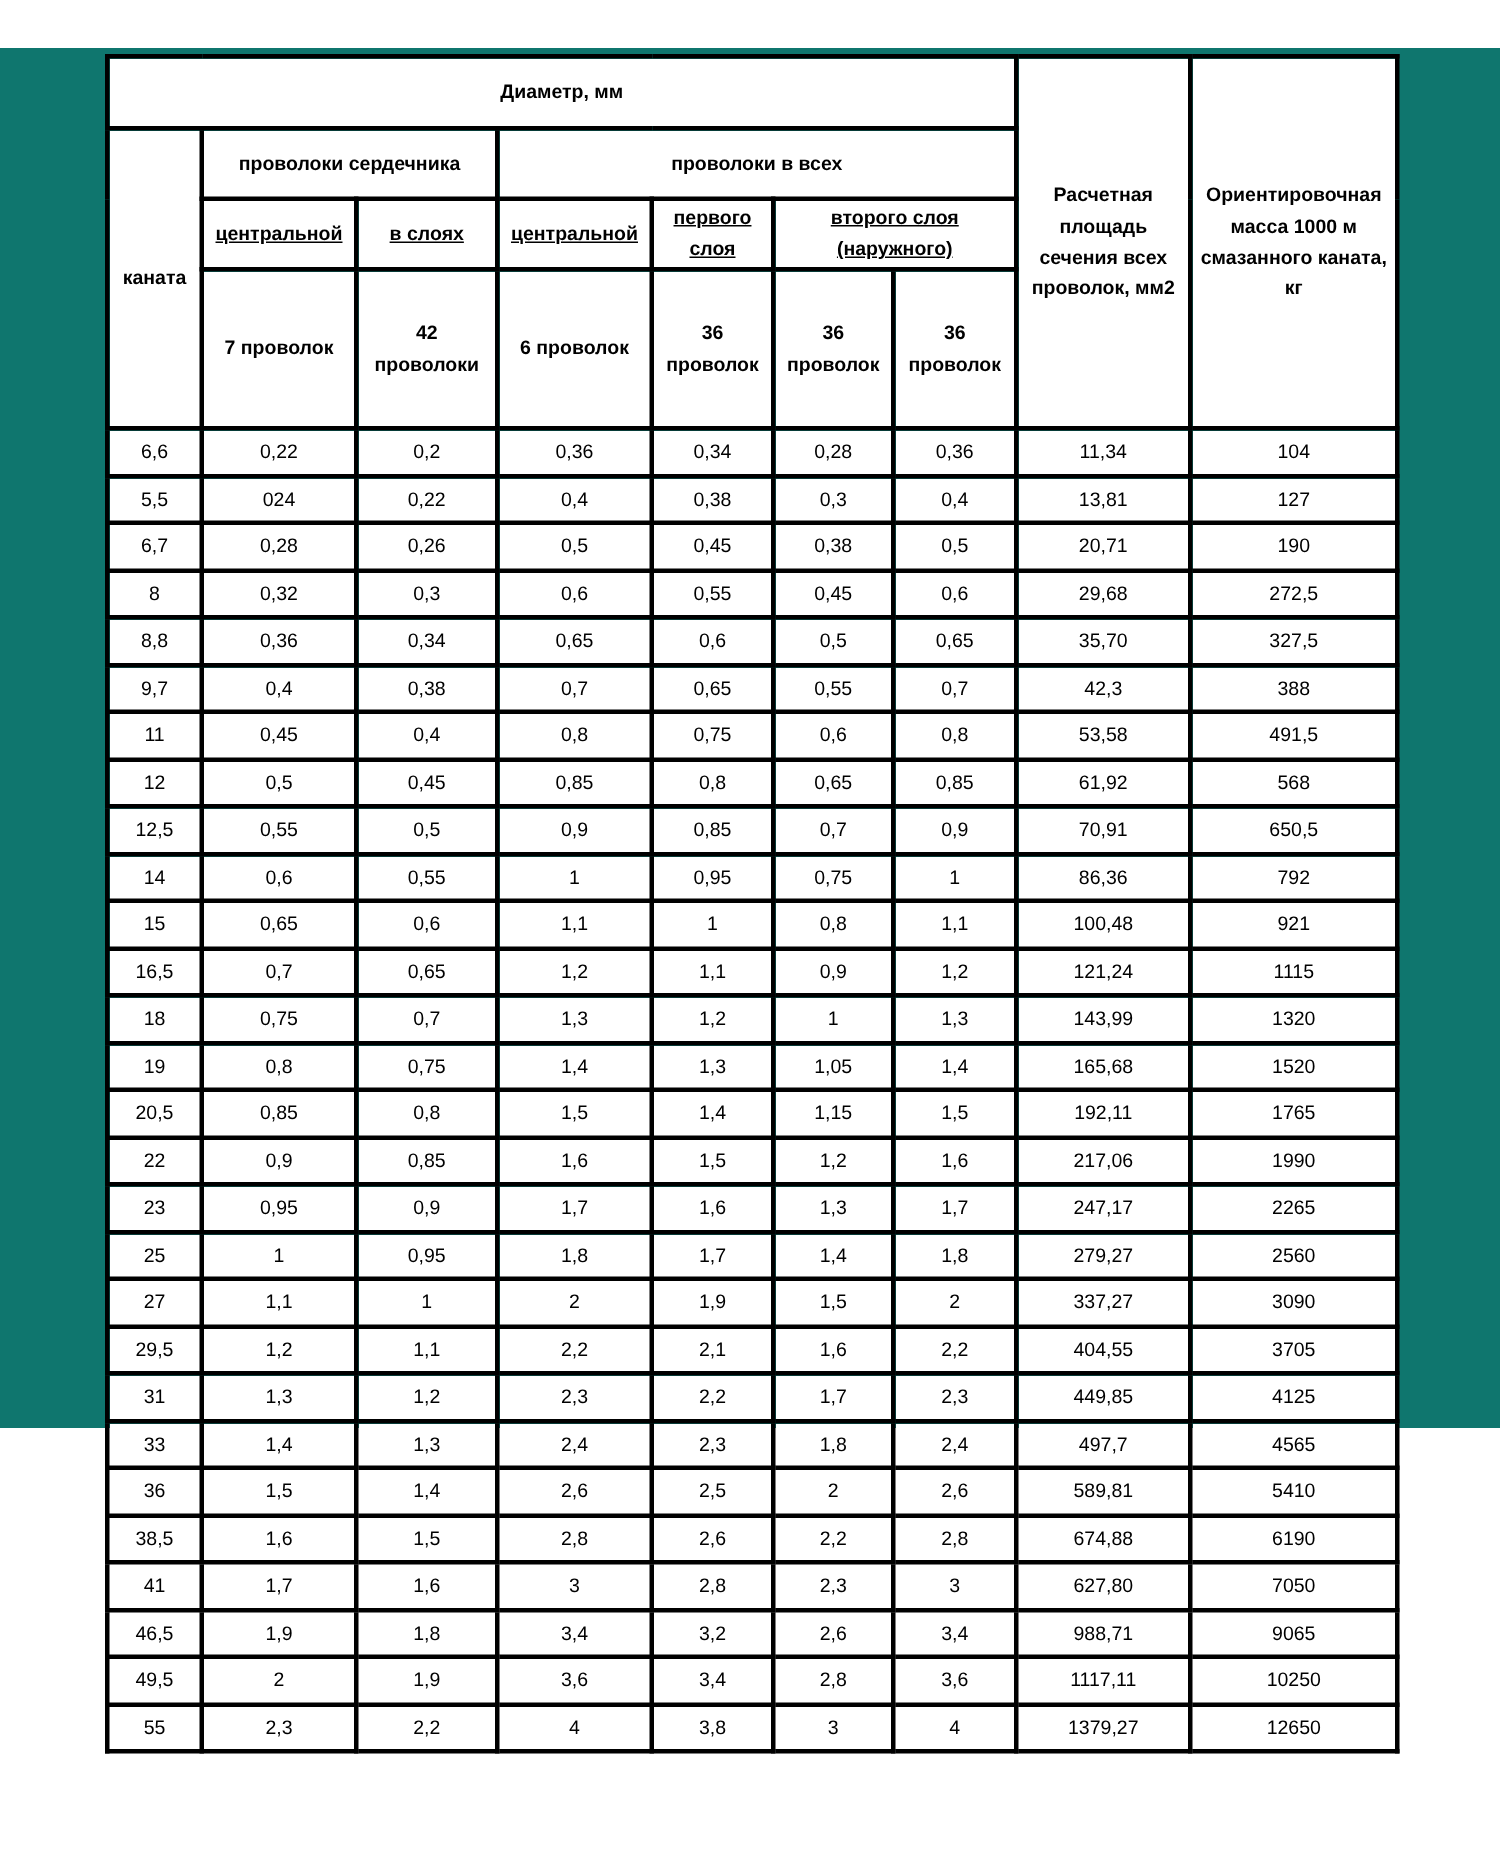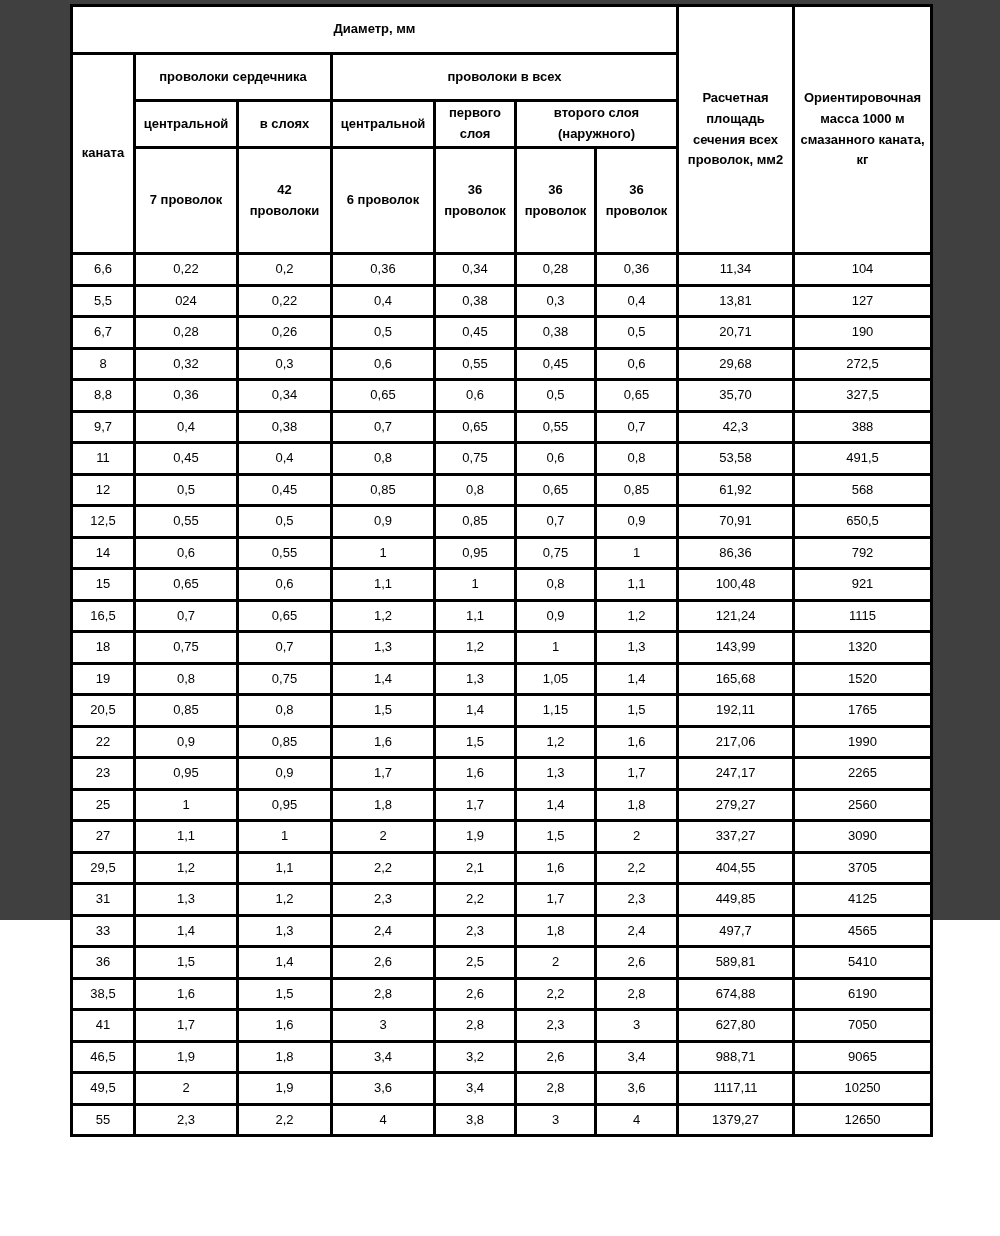--- a/index.html
+++ b/index.html
@@ -11,21 +11,22 @@
     width: 1000px;
     height: 1236px;
     font-family: "Liberation Sans", "DejaVu Sans", sans-serif;
     color: #000;
     position: relative;
   }
   .page {
     position: relative;
     width: 1000px;
     height: 920px;
-    background: #404040;
+    background: #0f766e;
+    margin-top: 32px;
   }
   table.spec {
     position: absolute;
     left: 70px;
     top: 4px;
     width: 860px;
     border-collapse: collapse;
     table-layout: fixed;
   }
   table.spec td {
@@ -43,21 +44,21 @@
     line-height: 1.6;
   }
   tbody td {
     font-weight: normal;
     font-size: 13px;
     line-height: 1.2;
     height: 31.5px;
   }
   tr.hr1 { height: 48px; }
   tr.hr2 { height: 47px; }
-  tr.hr3 { height: 47px; }
+  tr.hr3 { height: 47px; text-decoration: underline; }
   tr.hr4 { height: 106px; }
   td.va-top { vertical-align: top; padding-top: 3px; }
 </style>
 </head>
 <body>
 
 <div class="page">
   <table class="spec">
     <colgroup>
       <col style="width:63px">

